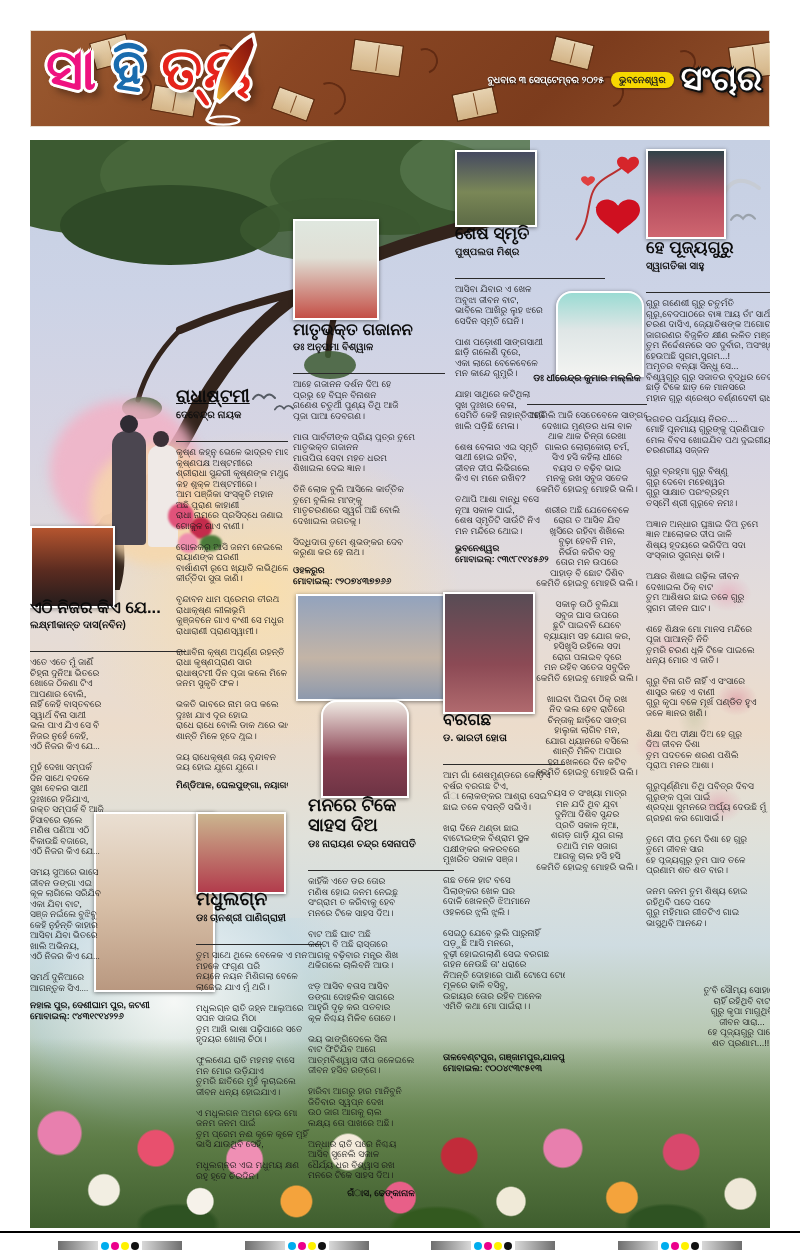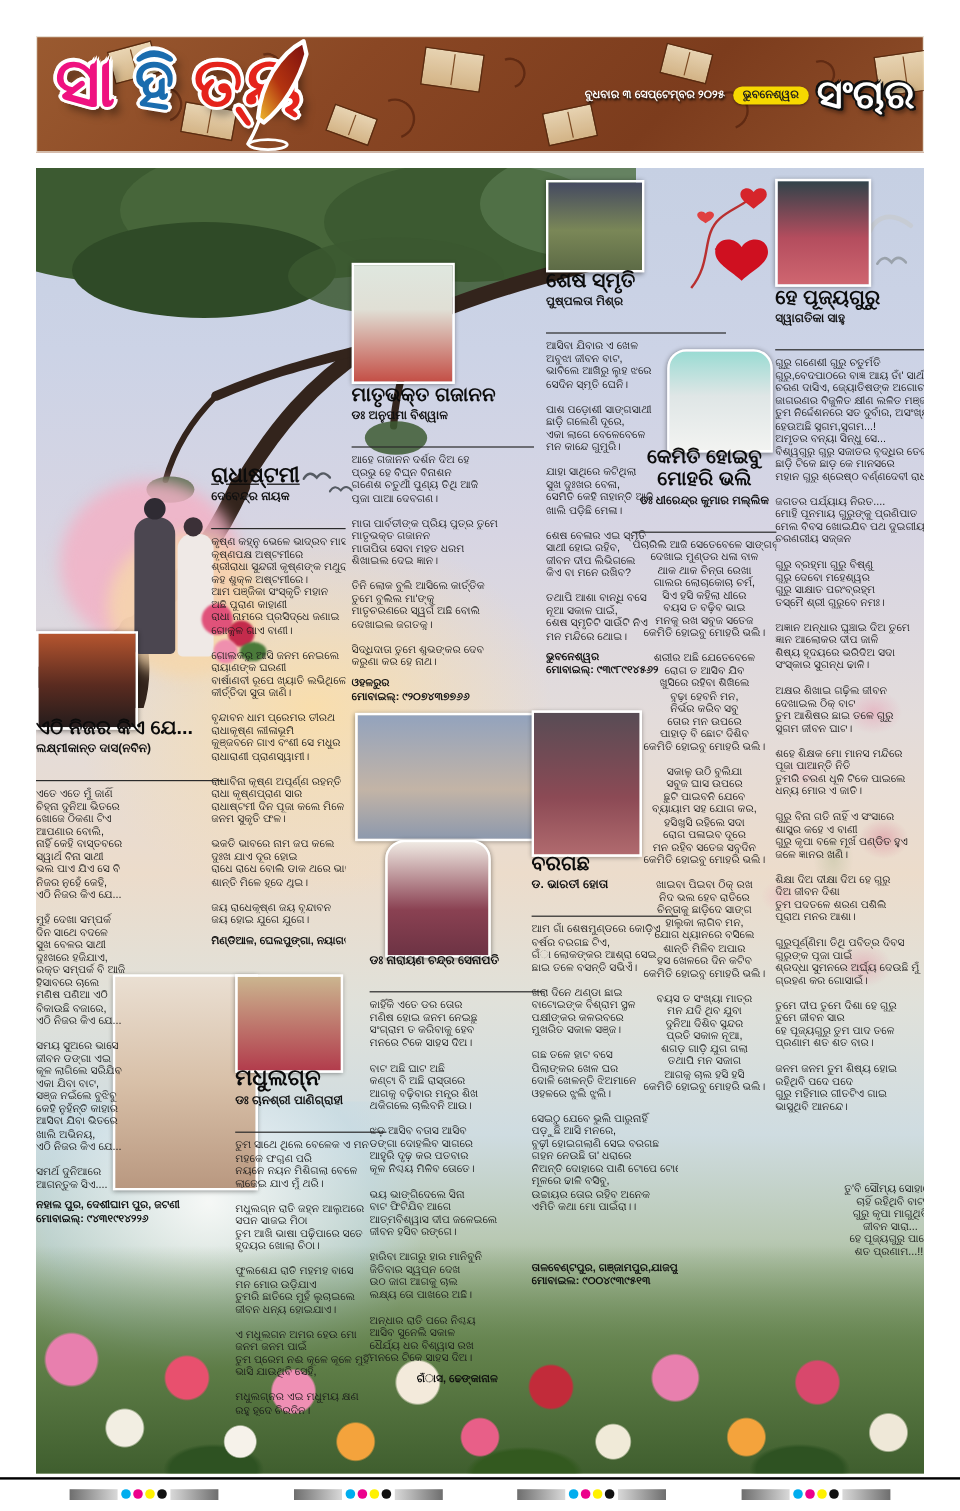--- a/index.html
+++ b/index.html
@@ -239,21 +239,21 @@
           <div class="line">ଜୟ ହୋଇ ଯୁଗେ ଯୁଗେ।</div>
         </div>
       <div class="footer">
           <div class="line">ମିଣ୍ଡିଆଳ, ଘେଲପୁଙ୍ଗା, ନୟାଗଡ଼</div>
         </div>
     </section>
 
     <section class="art" id="a-ethi" style="left:0;top:458px;width:156px;">
       <h2 style="font-size:16.5px;">ଏଠି ନିଜର କିଏ ଯେ...</h2>
       <div class="byline">ଲକ୍ଷ୍ମୀକାନ୍ତ ଦାସ(ନବିନ)</div>
-      <div class="poem" style="width:98px;">
+      <div class="poem" style="width:98px;font-family:Liberation Serif, serif;">
           <div class="line">ଏତେ ଏତେ ମୁଁ ଜାଣିଁ</div>
           <div class="line">ଚିହ୍ନା ଦୁନିଆ ଭିତରେ</div>
           <div class="line">ଖୋଜେ ଠିକଣା ଟିଏ</div>
           <div class="line">ଆପଣାର ବୋଲି,</div>
           <div class="line">ନାହିଁ କେହି ବାସ୍ତବରେ</div>
           <div class="line">ସ୍ୱାର୍ଥ ବିନା ସାଥୀ</div>
           <div class="line">ଭଲ ପାଏ ଯିଏ ସେ ବି</div>
           <div class="line">ନିଜର ନୁହେଁ କେହି,</div>
           <div class="line">ଏଠି ନିଜର କିଏ ଯେ...</div>
           <div class="line">&nbsp;</div>
@@ -337,20 +337,21 @@
           <div class="line">ସିଦ୍ଧିଦାତା ତୁମେ ଶୁଭଙ୍କର ଦେବ</div>
           <div class="line">କରୁଣା କର ହେ ନାଥ।</div>
         </div>
       <div class="footer">
           <div class="line">ଓହଳରୁର</div>
           <div class="line">ମୋବାଇଲ୍: ୯୨୦୭୪୩୭୭୬୬</div>
         </div>
     </section>
 
     <section class="art" id="a-manare" style="left:278px;top:655px;width:146px;">
+      <h2 style="font-size:18px;width:130px;">ମନରେ ଟିକେ ସାହସ ଦିଅ</h2>
       <div class="byline">ଡଃ ନାରାୟଣ ଚନ୍ଦ୍ର ସେନାପତି</div>
       <div class="poem">
           <div class="line">କାହିଁକି ଏତେ ଡର ତୋର</div>
           <div class="line">ମଣିଷ ହୋଇ ଜନମ ନେଇଛୁ</div>
           <div class="line">ସଂଗ୍ରାମ ତ କରିବାକୁ ହେବ</div>
           <div class="line">ମନରେ ଟିକେ ସାହସ ଦିଅ।</div>
           <div class="line">&nbsp;</div>
           <div class="line">ବାଟ ଅଛି ଘାଟ ଅଛି</div>
           <div class="line">କଣ୍ଟା ବି ଅଛି ରାସ୍ତାରେ</div>
           <div class="line">ଆଗକୁ ବଢ଼ିବାର ମନ୍ତ୍ର ଶିଖ</div>
@@ -410,21 +411,20 @@
           <div class="line">ଶେଷ ସ୍ମୃତିଟି ସାଉଁଟି ନିଏ</div>
           <div class="line">ମନ ମନ୍ଦିରେ ଥୋଇ।</div>
         </div>
       <div class="footer">
           <div class="line">ଭୁବନେଶ୍ୱର</div>
           <div class="line">ମୋବାଇଲ୍: ୯୩୯୮୯୧୪୫୬୨</div>
         </div>
     </section>
 
     <section class="art center" id="a-kemiti" style="left:497px;top:232px;width:120px;">
-      <h2 style="font-size:16.5px;">କେମିତି ହୋଇବୁ ମୋହରି ଭଲି</h2>
       <div class="byline" style="font-size:9.5px;">ଡଃ ଧୀରେନ୍ଦ୍ର କୁମାର ମଲ୍ଲିକ</div>
       <div class="poem">
           <div class="line">ପଚାରିଲି ଆଜି ସେତେବେଳେ ସାଙ୍ଗକୁ</div>
           <div class="line">ଦେଖାଇ ମୁଣ୍ଡର ଧଳା ବାଳ</div>
           <div class="line">ଥାକ ଥାକ ଚିନ୍ତା ରେଖା</div>
           <div class="line">ଗାଲର ଲୋଚାକୋଚା ଚର୍ମ,</div>
           <div class="line">ସିଏ ହସି କହିଲା ଧୀରେ</div>
           <div class="line">ବୟସ ତ ବଢ଼ିବ ଭାଇ</div>
           <div class="line">ମନକୁ ରଖ ସବୁଜ ସତେଜ</div>
           <div class="line">କେମିତି ହୋଇବୁ ମୋହରି ଭଲି।</div>

